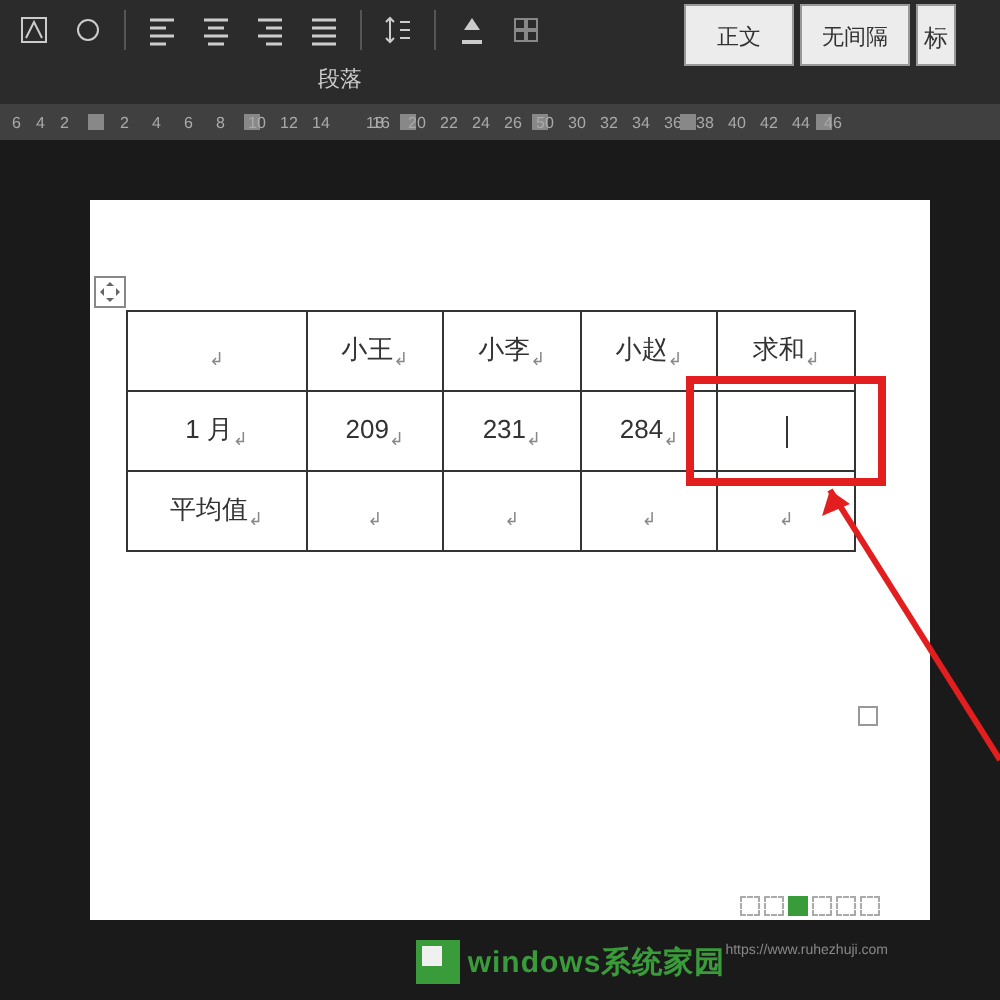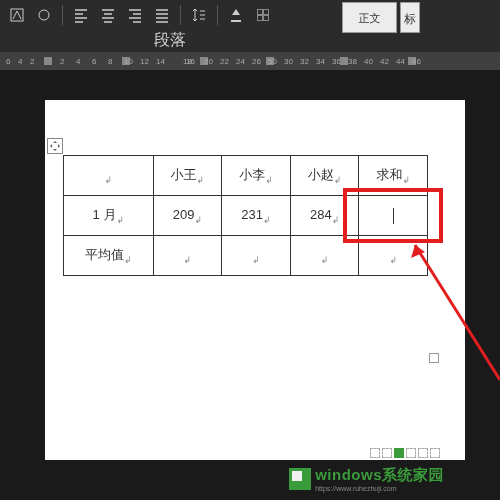--- a/index.html
+++ b/index.html
@@ -4,21 +4,21 @@
   <style>
     * { margin: 0; padding: 0; box-sizing: border-box; }
     body { width: 500px; height: 500px; background: #f0f0f0; font-family: "Microsoft YaHei", sans-serif; position: relative; overflow: hidden; }
     
     .ribbon { background: #2b2b2b; height: 52px; display: flex; align-items: flex-start; color: #ccc; position: relative; }
     .ribbon-left { display: flex; flex-direction: column; width: 340px; }
     .toolbar-row { display: flex; align-items: center; height: 30px; padding: 2px 5px; gap: 3px; }
     .icon-btn { width: 24px; height: 24px; display: flex; align-items: center; justify-content: center; color: #ccc; font-size: 11px; cursor: pointer; }
     .icon-btn svg { width: 16px; height: 16px; fill: #ccc; }
     .divider-v { width: 1px; height: 20px; background: #555; margin: 0 3px; }
-    .section-label { text-align: center; font-size: 16px; color: #ccc; height: 20px; line-height: 20px; }
+    .section-label { text-align: center; font-size: 11px; color: #ccc; height: 20px; line-height: 20px; }
     .styles-panel { display: flex; gap: 3px; padding: 2px; }
     .style-box { background: #ececec; color: #333; font-size: 11px; padding: 8px 10px 2px; text-align: center; border: 1px solid #999; min-width: 55px; }
     .style-box-partial { background: #ececec; color: #333; font-size: 12px; padding: 8px 3px 4px; border: 1px solid #999; width: 20px; }
     
     .ruler { background: #404040; height: 18px; display: flex; align-items: center; color: #aaa; font-size: 8px; position: relative; overflow: hidden; padding-left: 5px; }
     .ruler-mark { position: absolute; font-size: 8px; color: #aaa; }
     .ruler-tab { position: absolute; width: 8px; height: 8px; background: #888; top: 5px; }
     
     .doc-area { background: #1a1a1a; padding: 30px 0 0 45px; height: 430px; position: relative; }
     .page { background: white; width: 420px; height: 360px; position: relative; padding: 55px 10px 10px 10px; }
@@ -35,21 +35,21 @@
     
     .arrow { position: absolute; pointer-events: none; }
     .arrow line { stroke: #e31e1e; stroke-width: 3; }
     .arrow polygon { fill: #e31e1e; }
     
     .resize-handle { position: absolute; bottom: 97px; right: 26px; width: 10px; height: 10px; border: 1px solid #999; background: white; }
     
     .watermark { position: absolute; bottom: 8px; right: 56px; display: flex; align-items: center; gap: 4px; }
     .watermark-logo { width: 22px; height: 22px; background: #3a9b3a; position: relative; }
     .watermark-logo::before { content: ''; position: absolute; top: 3px; left: 3px; width: 10px; height: 10px; background: #f0f0f0; }
-    .watermark-text { display: flex; flex-direction: column; }
+    .watermark-text { display: flex; flex-direction: row; }
     .watermark-main { font-size: 15px; color: #3a9b3a; font-weight: bold; letter-spacing: 0.5px; }
     .watermark-sub { font-size: 7px; color: #888; }
     
     .sq-row { position: absolute; bottom: 42px; right: 60px; display: flex; gap: 2px; }
     .sq { width: 10px; height: 10px; border: 1px dashed #aaa; }
     .sq.filled { background: #3a9b3a; border: 1px solid #3a9b3a; }
   </style>
 </head>
 <body>
 
@@ -108,20 +108,21 @@
             <rect x="9" y="3" width="4" height="4" fill="#2b2b2b"></rect>
             <rect x="3" y="9" width="4" height="4" fill="#2b2b2b"></rect>
             <rect x="9" y="9" width="4" height="4" fill="#2b2b2b"></rect>
           </svg>
         </div>
     </div>
     <div class="section-label">段落</div>
   </div>
   <div class="styles-panel">
     <div class="style-box">正文</div>
+    <div class="style-box">无间隔</div>
     <div class="style-box-partial">标</div>
   </div>
 </div>
 
 <div class="ruler">
   <span class="ruler-mark" style="left:6px">6</span>
   <span class="ruler-mark" style="left:18px">4</span>
   <span class="ruler-mark" style="left:30px">2</span>
   <span class="ruler-tab" style="left:44px"></span>
   <span class="ruler-mark" style="left:60px">2</span>

